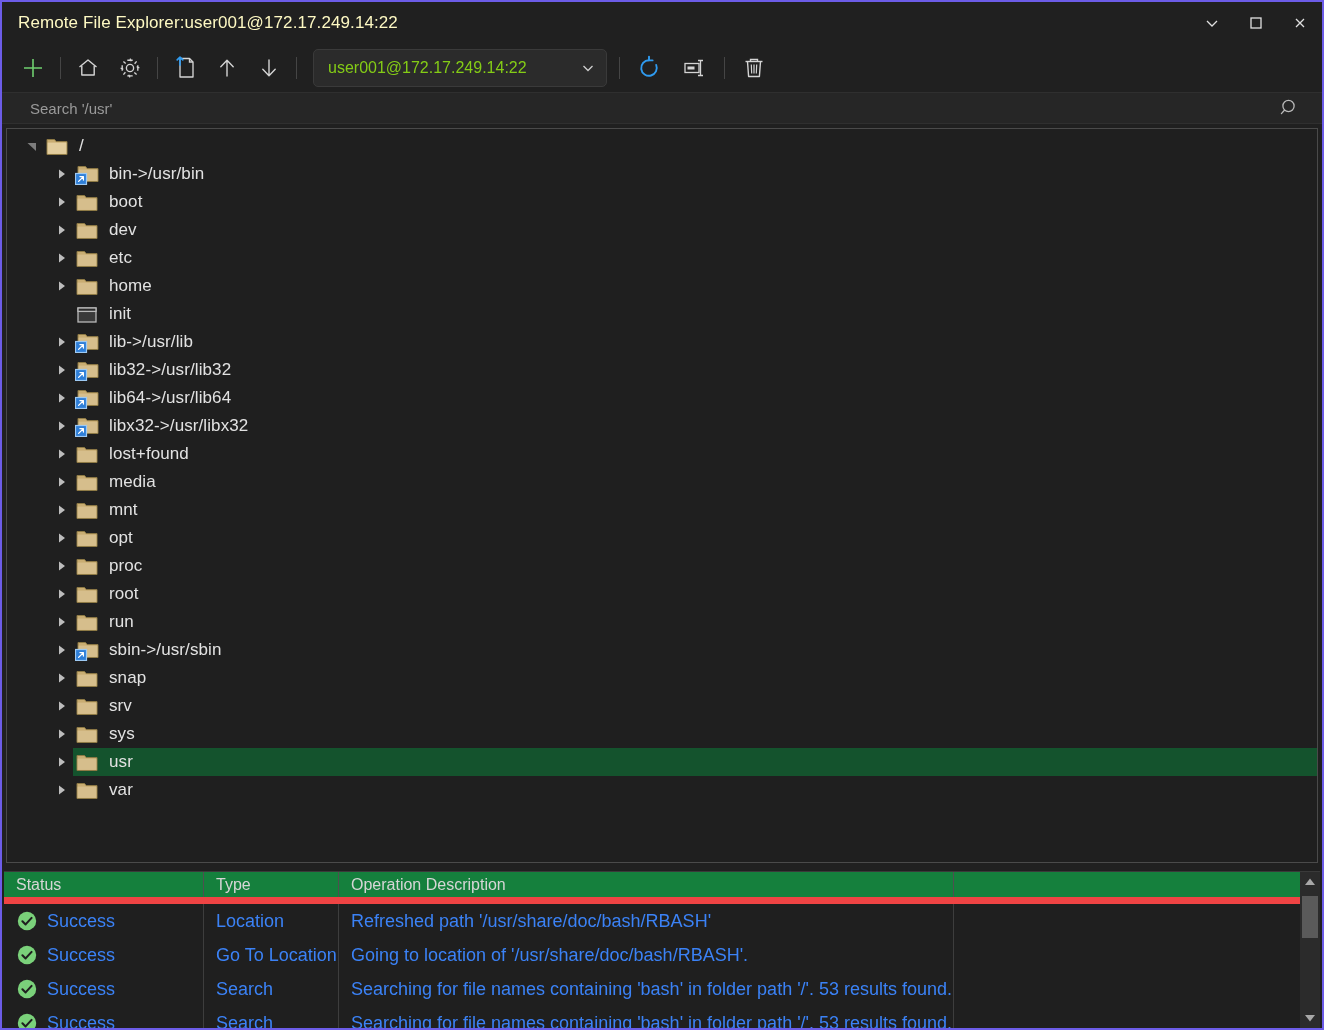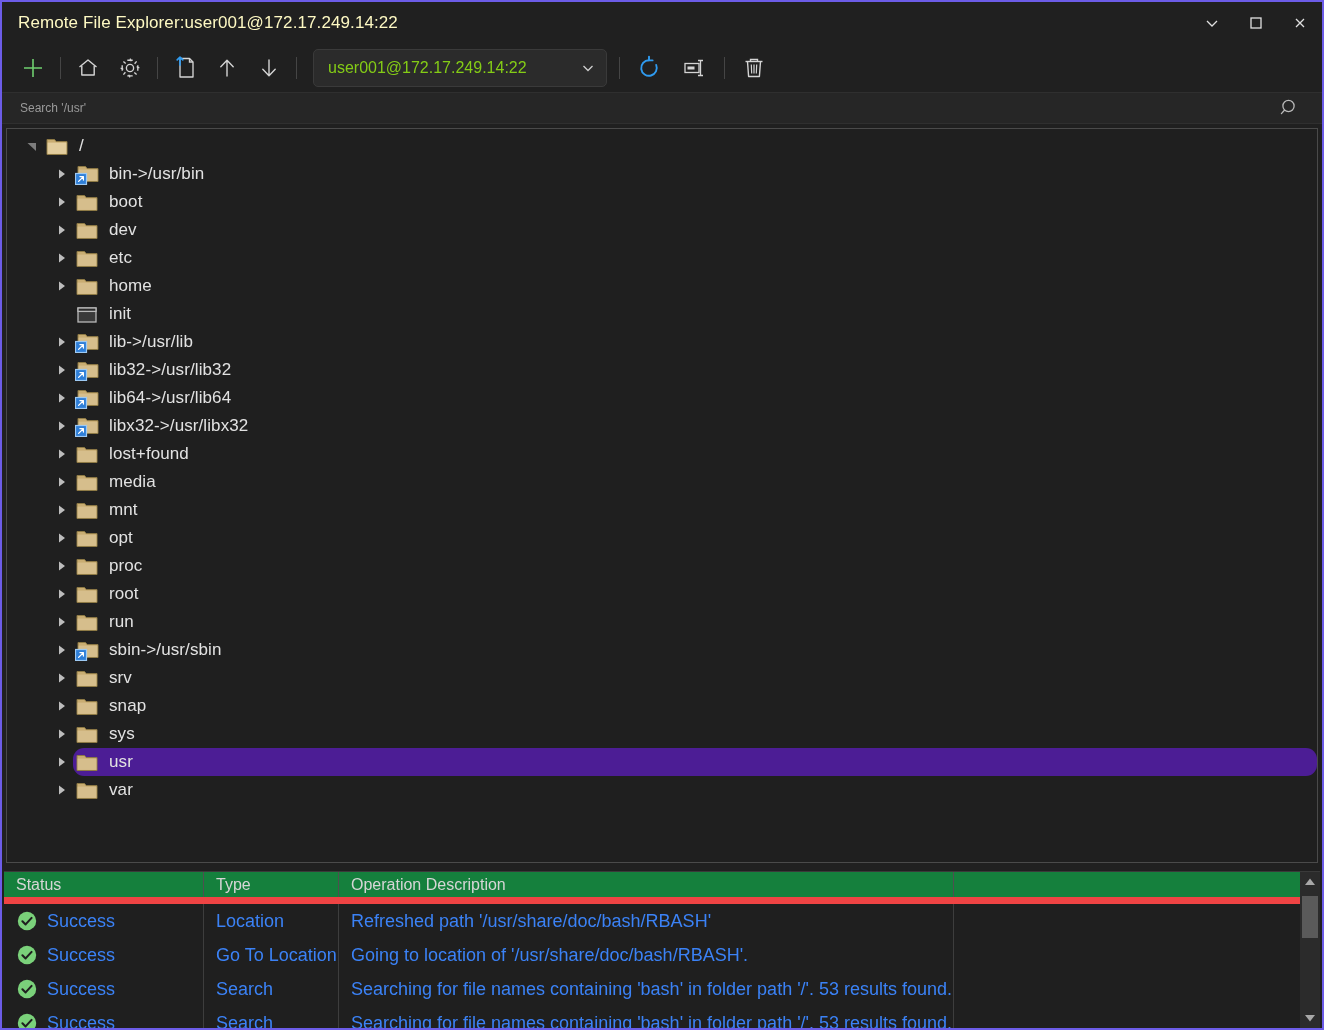--- a/index.html
+++ b/index.html
@@ -83,23 +83,23 @@
     border-top: 1px solid #2f2f2f;
     border-bottom: 1px solid #2f2f2f;
     display: flex; align-items: center;
     flex: 0 0 auto;
   }
   .search-input {
     flex: 1 1 auto;
     background: transparent;
     border: none; outline: none;
     font-family: "Liberation Sans", sans-serif;
-    font-size: 12px;
+    font-size: 15px;
     color: #d8d8d8;
-    padding-left: 18px;
+    padding-left: 28px;
     height: 100%;
   }
   .search-input::placeholder { color: #9a9a9a; }
   .search-icon-btn {
     width: 64px; height: 30px;
     display: flex; align-items: center; justify-content: center;
     color: #b9b9b9;
     flex: 0 0 auto;
   }
 
@@ -114,21 +114,21 @@
   }
   .tree {
     padding-top: 3px;
   }
   .row {
     height: 28px;
     display: flex;
     align-items: center;
     white-space: nowrap;
   }
-  .row.selected .row-hl { background: #4c1d95; border-radius: 11px; }
+  .row.selected .row-hl { background: #14532d; }
   .row-hl {
     display: flex;
     align-items: center;
     height: 28px;
     flex: 1 1 auto;
     padding-right: 6px;
   }
   .twisty {
     width: 22px; height: 28px;
     display: flex; align-items: center; justify-content: center;
@@ -676,38 +676,38 @@
               <path d="M2 1.5 L8 6 L2 10.5 Z" fill="#bdbdbd"></path>
             </svg>
           </div>
           <div class="row-hl">
             <div class="ic">
               <svg width="22" height="19" viewBox="0 0 22 19">
        <path d="M1 2.5 L8.5 2.5 L10.2 4.6 L21 4.6 L21 17.5 L1 17.5 Z" fill="#c9ad72" stroke="#8e7a45" stroke-width="1"></path>
        <path d="M1.6 5.6 L20.4 5.6 L20.4 16.9 L1.6 16.9 Z" fill="#d6be8c" stroke="none"></path>
      </svg>
             </div>
+            <div class="label">snap</div>
+          </div>
+        </div>
+        <div class="row">
+          <div style="flex: 0 0 auto; width: 44px; height: 28px;"></div>
+          <div class="twisty">
+            <svg width="10" height="12" viewBox="0 0 10 12">
+              <path d="M2 1.5 L8 6 L2 10.5 Z" fill="#bdbdbd"></path>
+            </svg>
+          </div>
+          <div class="row-hl">
+            <div class="ic">
+              <svg width="22" height="19" viewBox="0 0 22 19">
+       <path d="M1 2.5 L8.5 2.5 L10.2 4.6 L21 4.6 L21 17.5 L1 17.5 Z" fill="#c9ad72" stroke="#8e7a45" stroke-width="1"></path>
+       <path d="M1.6 5.6 L20.4 5.6 L20.4 16.9 L1.6 16.9 Z" fill="#d6be8c" stroke="none"></path>
+     </svg>
+            </div>
             <div class="label">srv</div>
-          </div>
-        </div>
-        <div class="row">
-          <div style="flex: 0 0 auto; width: 44px; height: 28px;"></div>
-          <div class="twisty">
-            <svg width="10" height="12" viewBox="0 0 10 12">
-              <path d="M2 1.5 L8 6 L2 10.5 Z" fill="#bdbdbd"></path>
-            </svg>
-          </div>
-          <div class="row-hl">
-            <div class="ic">
-              <svg width="22" height="19" viewBox="0 0 22 19">
-       <path d="M1 2.5 L8.5 2.5 L10.2 4.6 L21 4.6 L21 17.5 L1 17.5 Z" fill="#c9ad72" stroke="#8e7a45" stroke-width="1"></path>
-       <path d="M1.6 5.6 L20.4 5.6 L20.4 16.9 L1.6 16.9 Z" fill="#d6be8c" stroke="none"></path>
-     </svg>
-            </div>
-            <div class="label">snap</div>
           </div>
         </div>
         <div class="row">
           <div style="flex: 0 0 auto; width: 44px; height: 28px;"></div>
           <div class="twisty">
             <svg width="10" height="12" viewBox="0 0 10 12">
               <path d="M2 1.5 L8 6 L2 10.5 Z" fill="#bdbdbd"></path>
             </svg>
           </div>
           <div class="row-hl">

